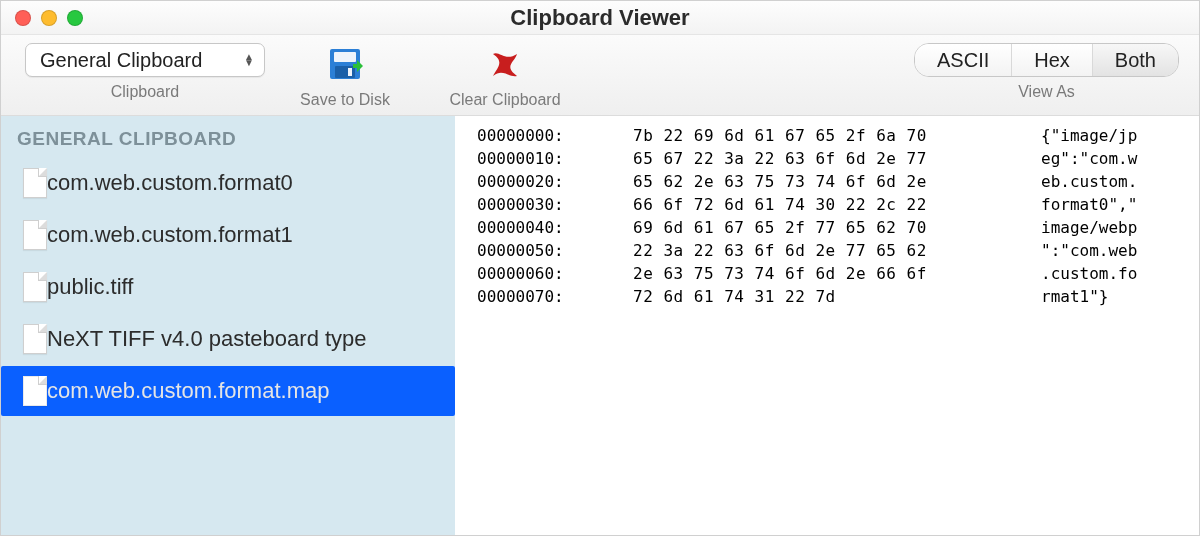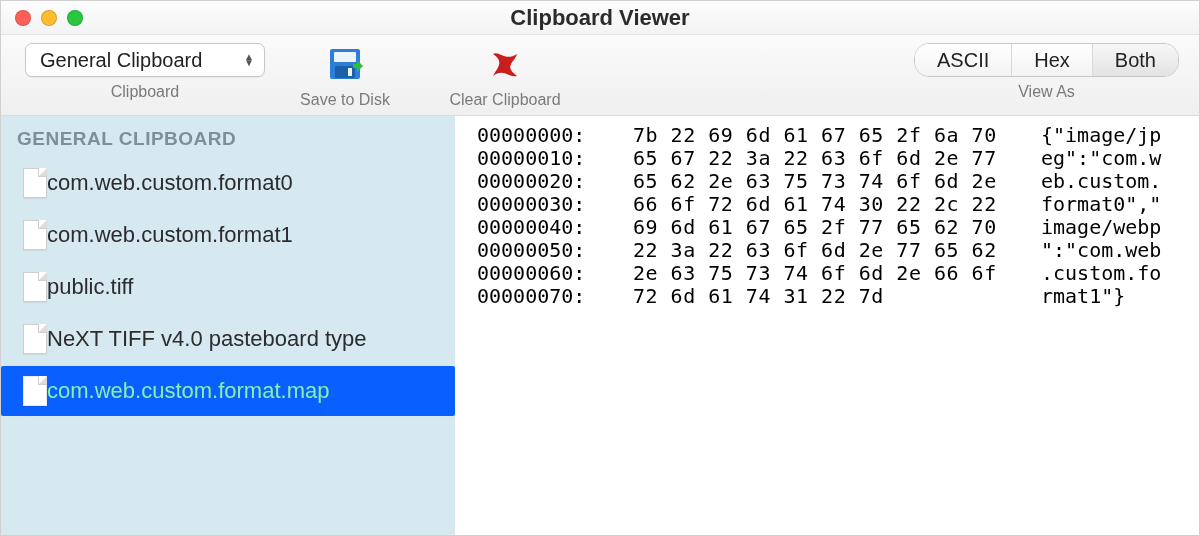--- a/index.html
+++ b/index.html
@@ -142,21 +142,21 @@
     align-items: center;
     gap: 0;
     padding: 10px 16px 10px 22px;
     color: #2c2c2c;
     font-size: 22px;
     margin: 2px 0;
     cursor: default;
   }
   .sb-item.selected {
     background: #0a60ff;
-    color: #86efac;
+    color: #e5e5e5;
     border-radius: 2px;
   }
   .doc-icon {
     width: 24px; height: 30px;
     background: #fff;
     border: 1px solid #cfcfcf;
     position: relative;
     box-shadow: 0 1px 1px rgba(0,0,0,0.06);
   }
   .doc-icon::before {
@@ -167,21 +167,21 @@
     background: linear-gradient(135deg, #fff 48%, #dcdcdc 52%);
     border-left: 1px solid #cfcfcf;
     border-bottom: 1px solid #cfcfcf;
   }
   .sb-item.selected .doc-icon { border-color:#eaeaea; }
   .hexpane {
     flex: 1;
     background: #fff;
     padding: 8px 10px 8px 22px;
     font-family: "Menlo","Consolas",monospace;
-    font-size: 20px;
+    font-size: 16px;
     line-height: 23px;
     white-space: pre;
     color: #000;
     overflow: auto;
   }
   .hexrow { display:flex; }
   .hx-off { width: 120px; }
   .hx-bytes { width: 380px; letter-spacing: 0.5px; margin-left: 36px; }
   .hx-ascii { padding-left: 28px; }
 </style>

